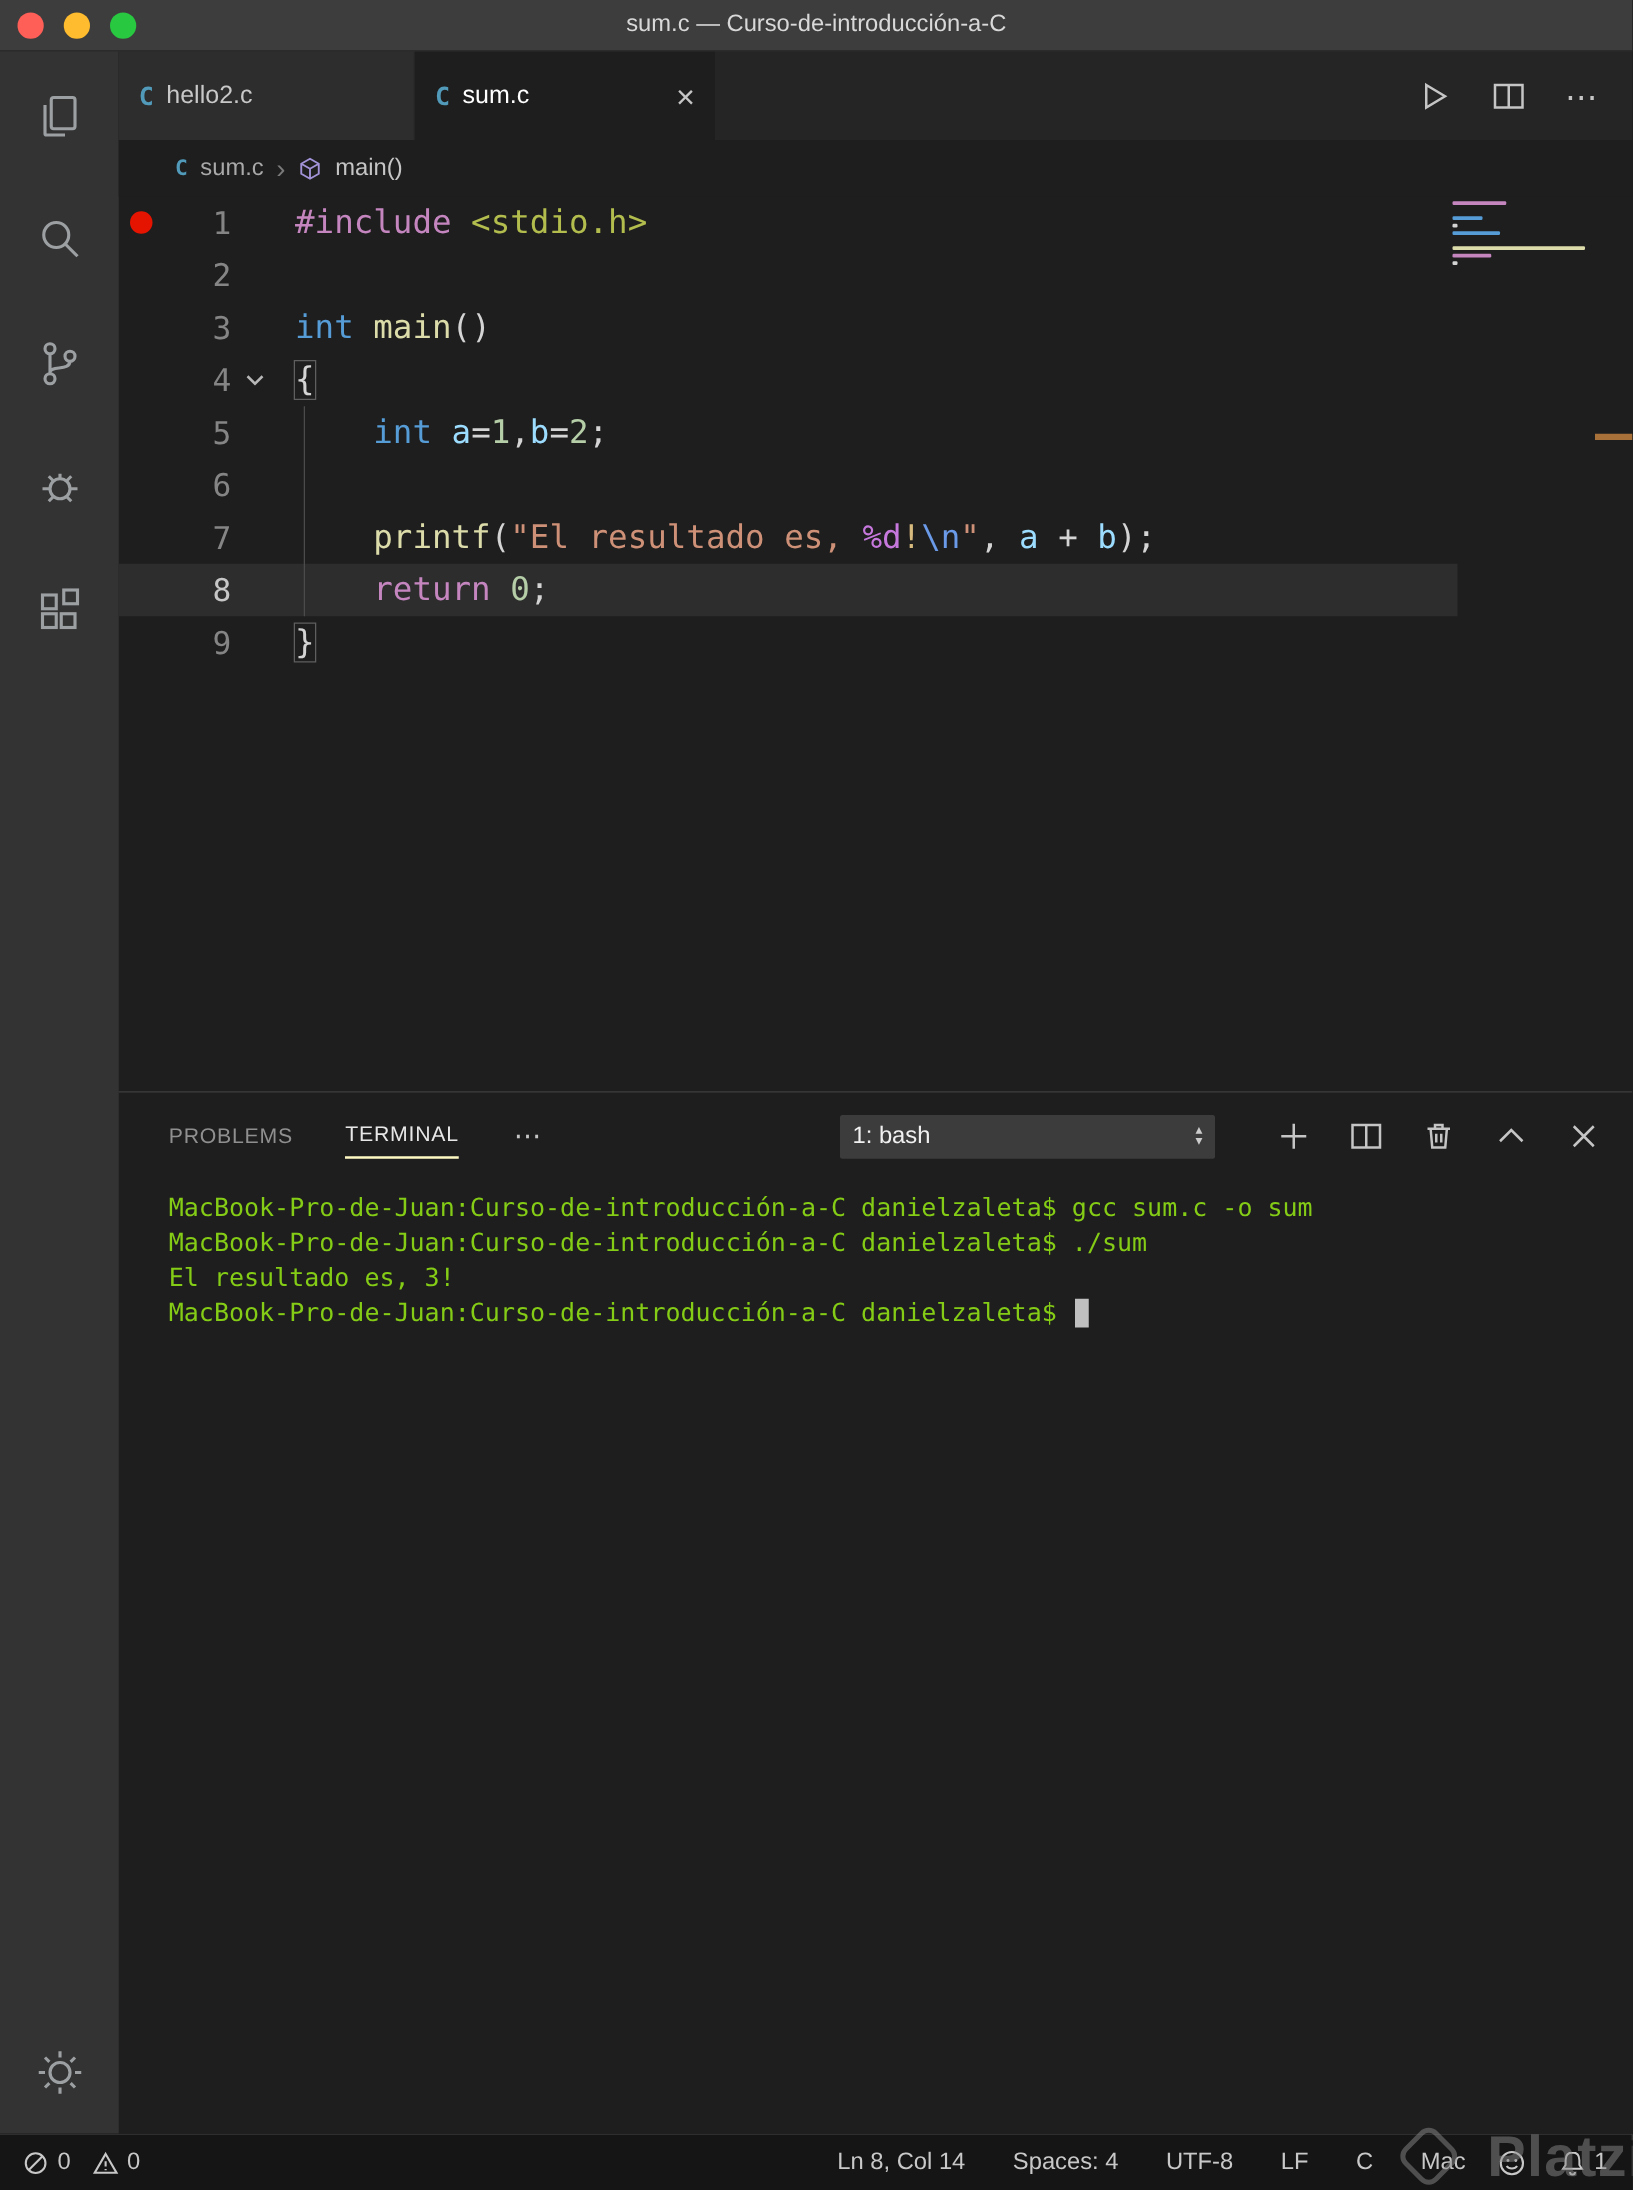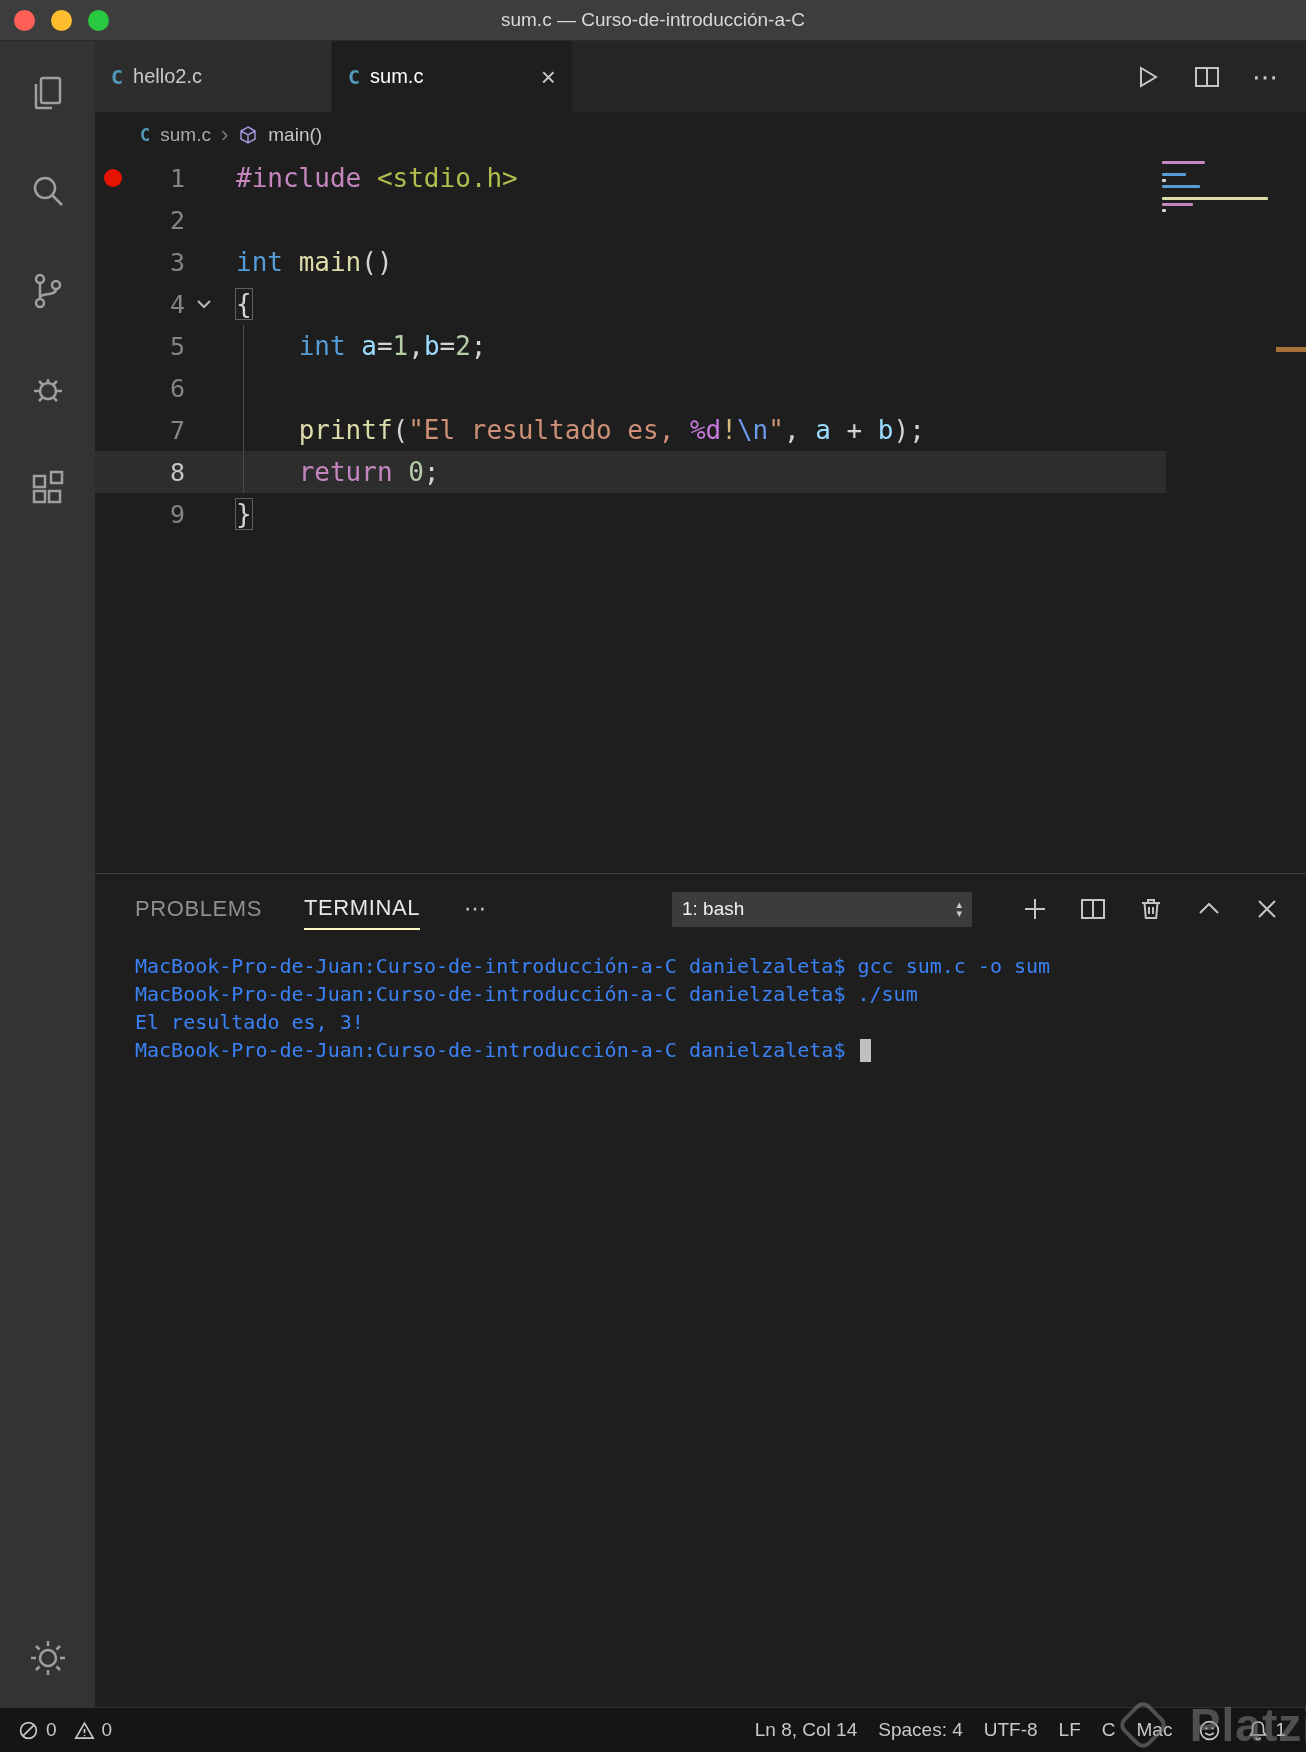--- a/index.html
+++ b/index.html
@@ -53,27 +53,27 @@
   .tok-s{color:#ce9178}.tok-f{color:#c678dd}.tok-sy{color:#d7ba7d}.tok-esc{color:#6a9ae8}
   .tok-op{color:#d4d4d4}.tok-brk{color:#d4d4d4;outline:1px solid #5f5f5f}
   .indent-guide{position:absolute;left:148px;top:168px;width:1px;height:168px;background:#4b4b4b}
   .minimap{position:absolute;top:4px;right:32px;width:112px;display:flex;flex-direction:column;gap:3px}
   .mm-line{height:3px;border-radius:1px}
   .ruler-tick{position:absolute;top:190px;right:0;width:30px;height:5px;background:#a9713a}
 
   
   .panel{flex:1;border-top:1px solid #3f3f3f;display:flex;flex-direction:column;min-height:0}
   .panel-header{height:70px;display:flex;align-items:center;padding:0 24px 0 40px;flex:0 0 auto}
-  .panel-tab{font-size:22px;letter-spacing:.6px;color:#8f8f8f;margin-right:42px;padding:7px 0}
+  .panel-tab{font-size:17px;letter-spacing:.6px;color:#8f8f8f;margin-right:42px;padding:7px 0}
   .panel-tab.active{color:#e7e7e7;border-bottom:2px solid #fef9c3}
   .panel-more{color:#c5c5c5;font-size:22px;margin-left:2px;letter-spacing:1px}
   .shell-select{margin-left:auto;width:300px;height:35px;background:#3c3c3c;color:#f0f0f0;font-size:19px;display:flex;align-items:center;padding:0 10px;margin-right:48px;border-radius:2px}
   .select-arrows{margin-left:auto;display:flex;flex-direction:column;font-size:11px;line-height:9px;color:#cccccc}
   .panel-actions{display:flex;align-items:center;gap:28px;color:#c5c5c5}
-  .terminal{padding:8px 0 0 40px;font-family:"DejaVu Sans Mono",monospace;font-size:20px;line-height:28px;color:#3b82f6;flex:1}
+  .terminal{padding:8px 0 0 40px;font-family:"DejaVu Sans Mono",monospace;font-size:20px;line-height:28px;color:#84cc16;flex:1}
   .tline{white-space:pre}
   .tcursor{display:inline-block;width:11px;height:23px;background:#c0c0c0;vertical-align:text-bottom;margin-left:3px}
 
   
   .statusbar{height:45px;background:#151515;border-top:1px solid #2e2e2e;display:flex;align-items:center;color:#c8c8c8;font-size:19px;padding:0 20px 0 18px;flex:0 0 auto;position:relative;z-index:2}
   .sb-left{display:flex;align-items:center;gap:20px}
   .sb-group{display:flex;align-items:center;gap:7px}
   .sb-right{margin-left:auto;display:flex;align-items:center;gap:26px}
   .sb-item{white-space:nowrap}
 
@@ -321,21 +321,21 @@
       <span>0</span>
       <svg class="icon" width="21" height="21" viewBox="0 0 20 20" fill="none" stroke="#c8c8c8" stroke-width="1.6" style="margin-left:10px">
         <path d="M10 3 L18.3 17.3 H1.7 Z"></path>
           <line x1="10" y1="8.5" x2="10" y2="12.5"></line>
           <line x1="10" y1="14.4" x2="10" y2="15.4"></line>
       </svg>
       <span>0</span>
     </div>
   </div>
   <div class="sb-right">
-    <span style="display:flex;gap:21px;align-items:center">
+    <span style="display:flex;gap:38px;align-items:center">
         <span class="sb-item">Ln 8, Col 14</span>
         <span class="sb-item">Spaces: 4</span>
         <span class="sb-item">UTF-8</span>
         <span class="sb-item">LF</span>
         <span class="sb-item">C</span>
         <span class="sb-item">Mac</span>
       </span>
     <span>
       <svg class="icon" width="23" height="23" viewBox="0 0 22 22" fill="none" stroke="#c8c8c8" stroke-width="1.6">
         <circle cx="11" cy="11" r="8.5"></circle>

